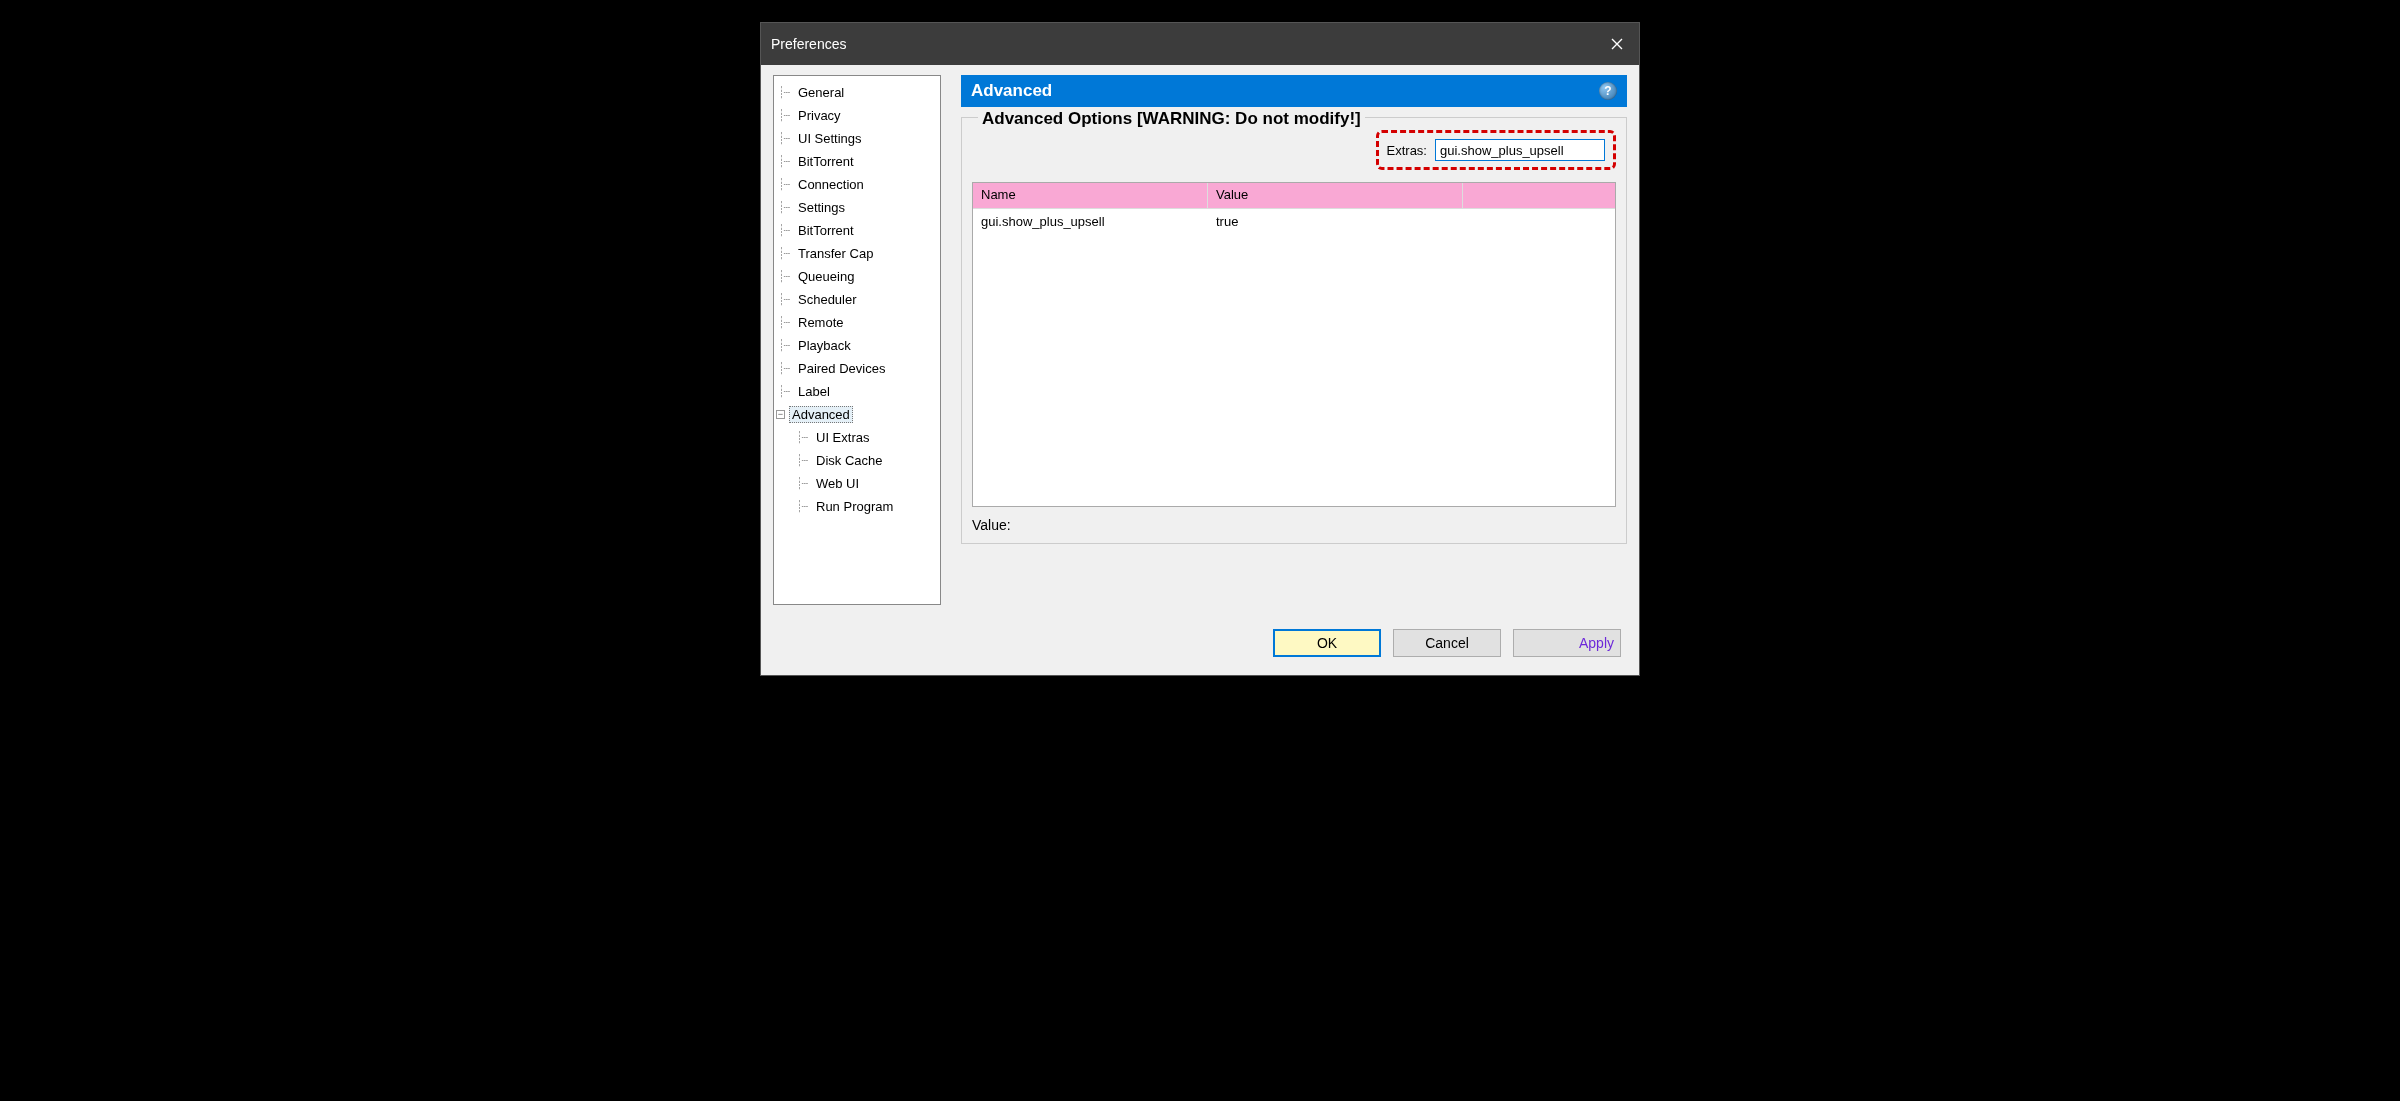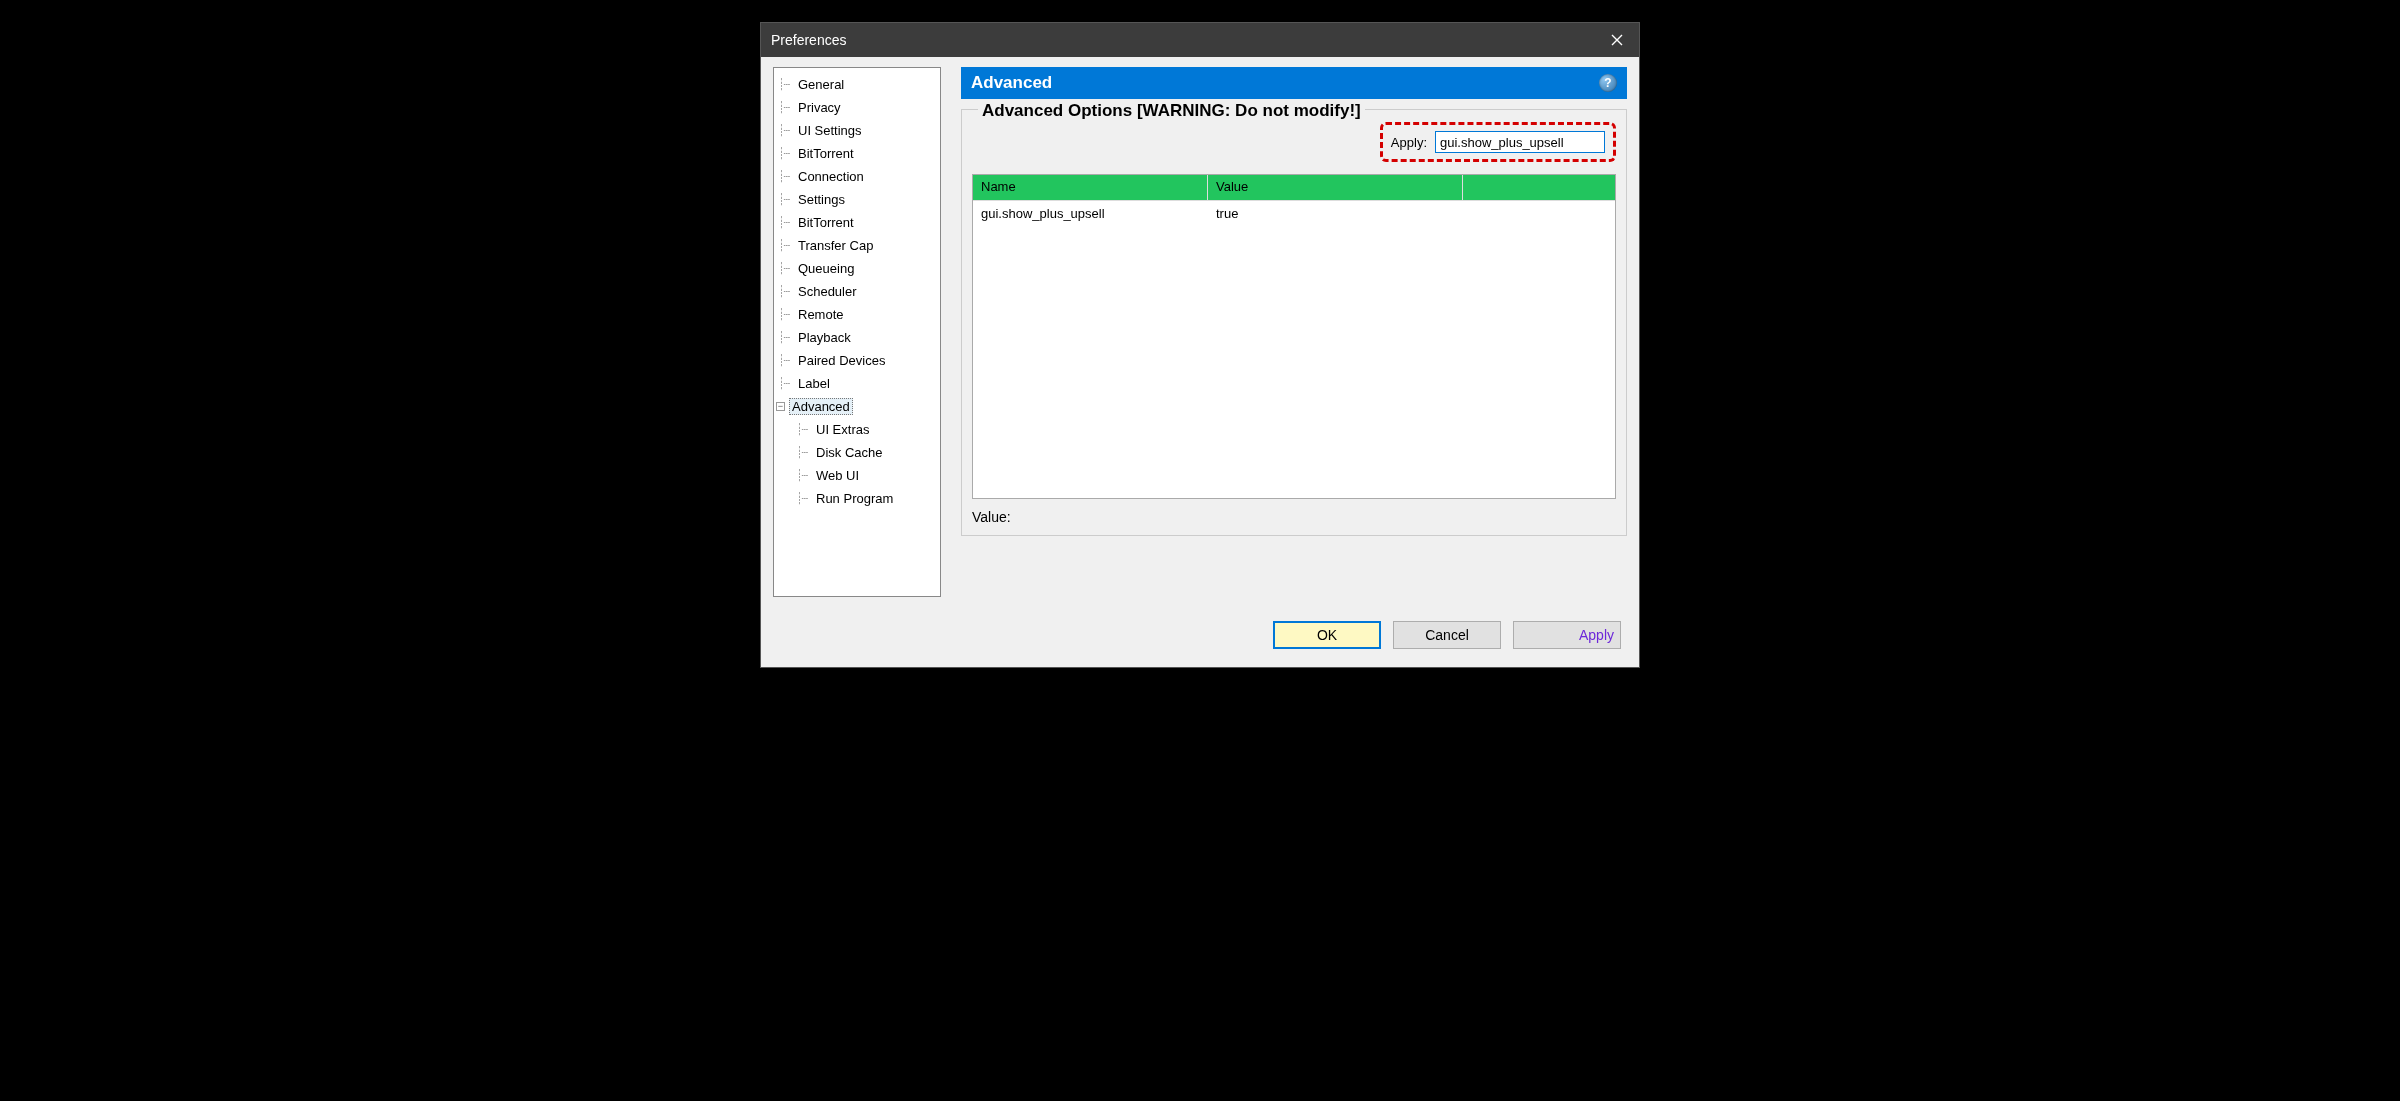--- a/index.html
+++ b/index.html
@@ -16,21 +16,21 @@
     justify-content: center;
   }
   .window {
     width: 880px;
     margin-top: 22px;
     background: #f0f0f0;
     box-shadow: 0 8px 30px rgba(0,0,0,0.6);
     border: 1px solid #555;
   }
   .titlebar {
-    height: 34px;
+    height: 42px;
     background: #3c3c3c;
     color: #fff;
     display: flex;
     align-items: center;
     padding: 0 10px;
     font-size: 14px;
   }
   .titlebar .title { flex: 1; }
   .titlebar .close-btn {
     width: 24px;
@@ -160,21 +160,21 @@
   }
   .table {
     border: 1px solid #aaa;
     background: #fff;
     height: 325px;
   }
   .table-header {
     display: flex;
     height: 26px;
     border-bottom: 1px solid #ddd;
-    background: #22c55e;
+    background: #f9a8d4;
   }
   .th {
     padding: 4px 8px;
     border-right: 1px solid #ddd;
     font-size: 13px;
   }
   .th.name { width: 235px; }
   .th.value { width: 255px; }
   .th.blank { flex: 1; border-right: none; }
   .table-body { }
@@ -319,21 +319,21 @@
         <span>Advanced</span>
         <span class="spacer"></span>
         <span class="help-icon">?</span>
       </div>
 
       <div class="groupbox">
         <span class="groupbox-legend">Advanced Options [WARNING: Do not modify!]</span>
 
         <div class="filter-row">
           <div class="filter-highlight">
-            <span>Apply:</span>
+            <span>Extras:</span>
             <input class="filter-input" value="gui.show_plus_upsell" style="">
           </div>
         </div>
 
         <div class="table">
           <div class="table-header">
             <div class="th name">Name</div>
             <div class="th value">Value</div>
             <div class="th blank"></div>
           </div>

